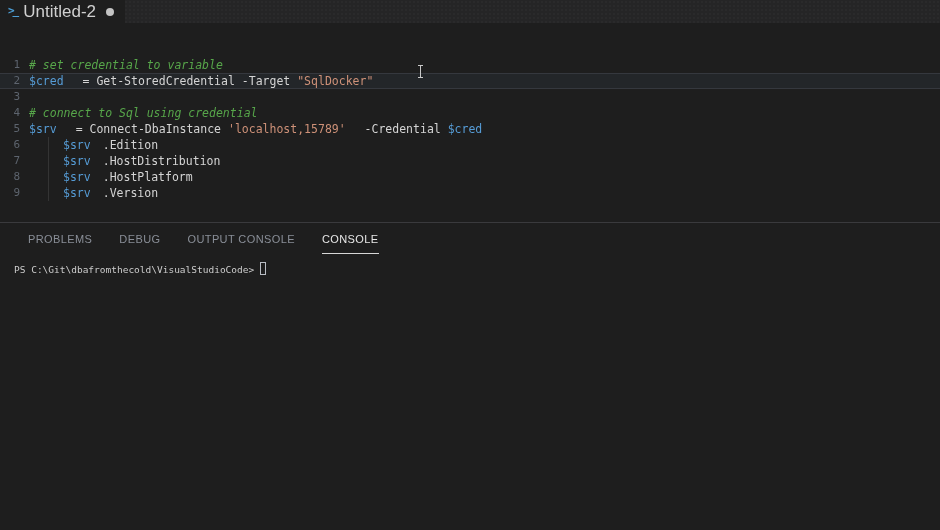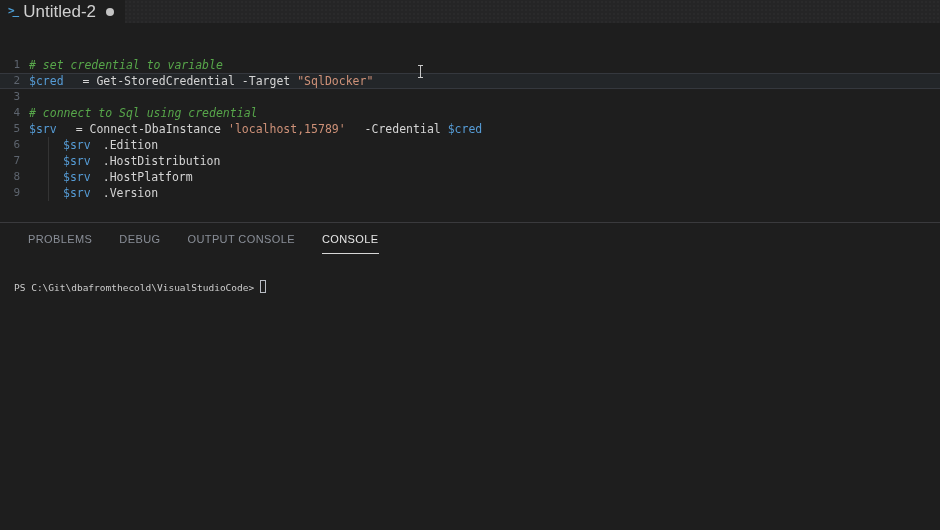--- a/index.html
+++ b/index.html
@@ -142,21 +142,21 @@
     border-bottom:1px solid #d7d7d7;
   }
   .terminal{
     padding:8px 0 0 14px;
     font-family:"DejaVu Sans Mono",monospace;
     font-size:9.5px;
     line-height:16px;
     color:var(--terminal-text);
     height:276px;
   }
-  .term-line{display:flex;white-space:pre;margin-top:18px;}
+  .term-line{display:flex;white-space:pre;}
   .term-cursor{
     display:inline-block;
     width:6px;height:13px;
     border:1px solid #b9bdc4;
     margin-left:6px;
   }
 </style>
 </head>
 <body>
 

